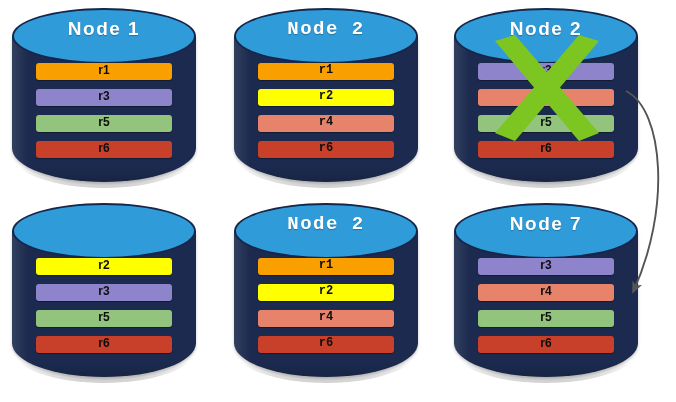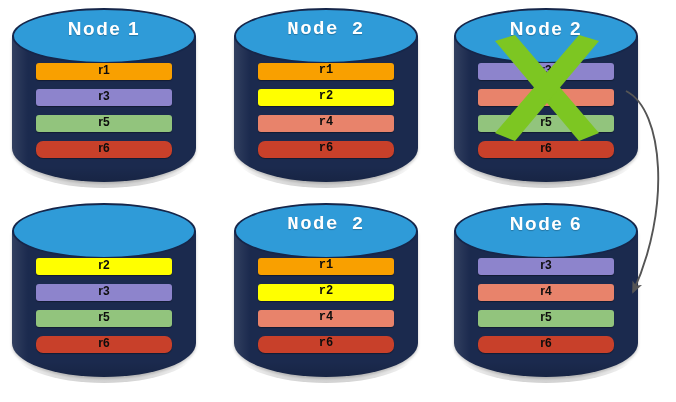--- a/index.html
+++ b/index.html
@@ -100,21 +100,21 @@
     height: 17px;
     margin-bottom: 9px;
     border-radius: 3px;
     color: #0d0d0d;
     font-size: 12px;
     font-weight: bold;
     line-height: 15px;
     text-align: center;
     box-shadow: 0 1px 1px rgba(0,0,0,0.35);
   }
-  .record-bar:last-child { margin-bottom: 0; border-radius: 7px; }
+  .record-bar:last-child { margin-bottom: 0; }
 
   
   .fail-x {
     position: absolute;
     left: 0;
     top: 0;
     width: 184px;
     height: 180px;
     pointer-events: none;
   }
@@ -201,21 +201,21 @@
         <div class="record-bar" style="background: rgb(255, 255, 0);">r2</div>
         <div class="record-bar" style="background: rgb(232, 131, 107);">r4</div>
         <div class="record-bar" style="background: rgb(200, 64, 42);">r6</div>
       </div>
     </div>
     <div class="node node-col-2 node-row-1">
       <div class="cyl-body"></div>
       <div class="cyl-bottom-shade"></div>
       <div class="cyl-left-edge"></div>
       <div class="cyl-top"></div>
-      <div class="node-title">Node 6</div>
+      <div class="node-title">Node 7</div>
       <div class="records">
         <div class="record-bar" style="background: rgb(141, 132, 204);">r3</div>
         <div class="record-bar" style="background: rgb(232, 131, 107);">r4</div>
         <div class="record-bar" style="background: rgb(146, 196, 125);">r5</div>
         <div class="record-bar" style="background: rgb(200, 64, 42);">r6</div>
       </div>
     </div>
     <svg class="arrow-layer" viewBox="0 0 676 402" width="676" height="402" aria-hidden="true">
     <defs>
       <marker id="arrowhead" markerWidth="7" markerHeight="7" refX="5.4" refY="3.1" orient="auto" markerUnits="strokeWidth">

